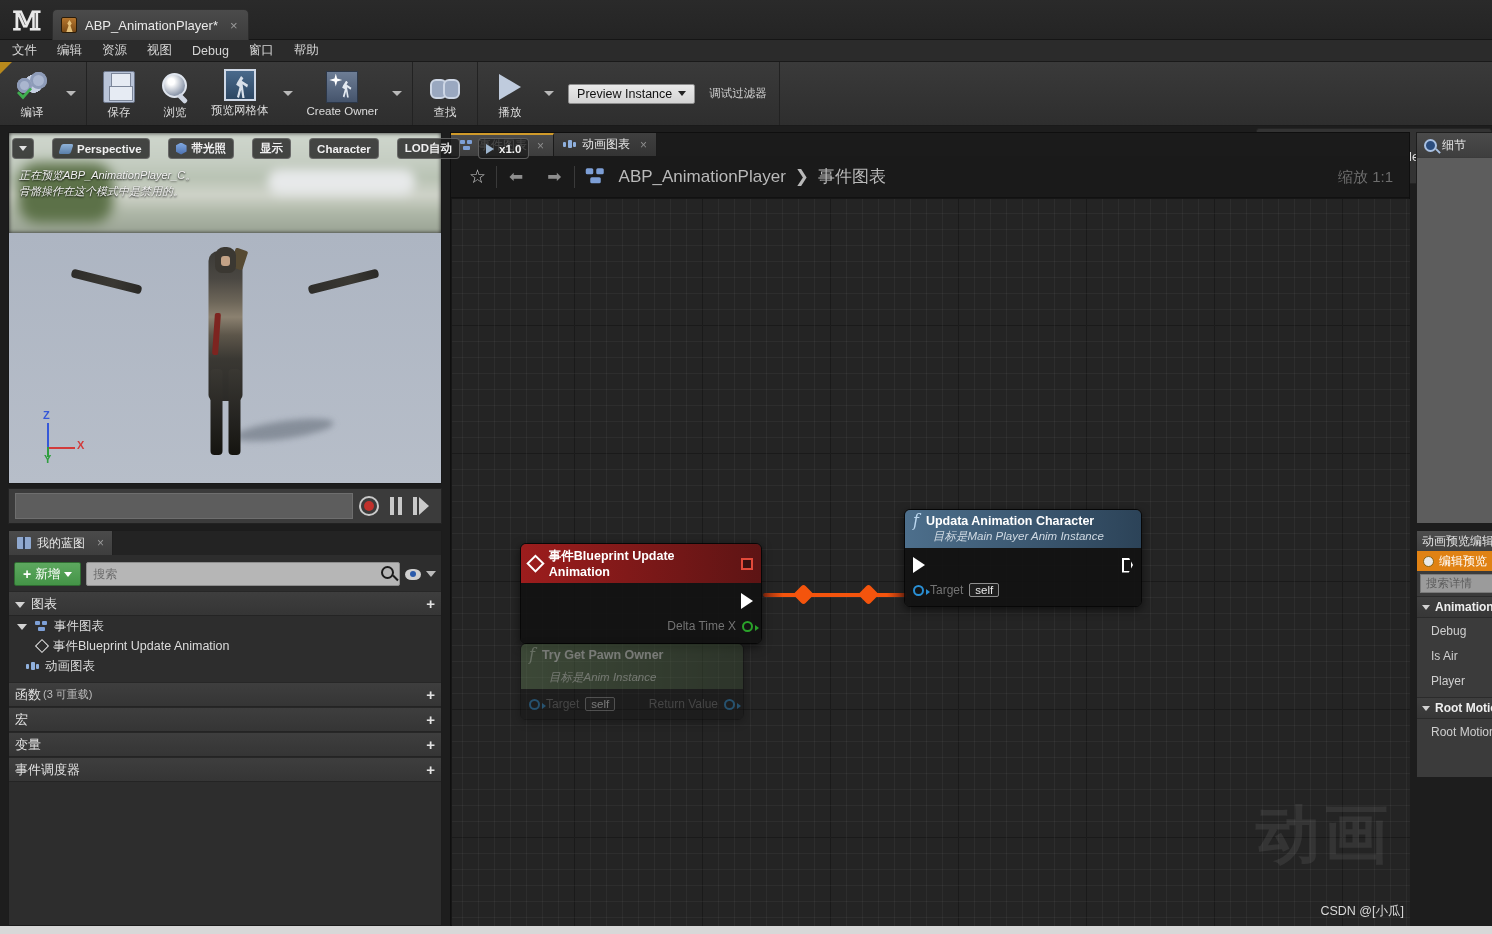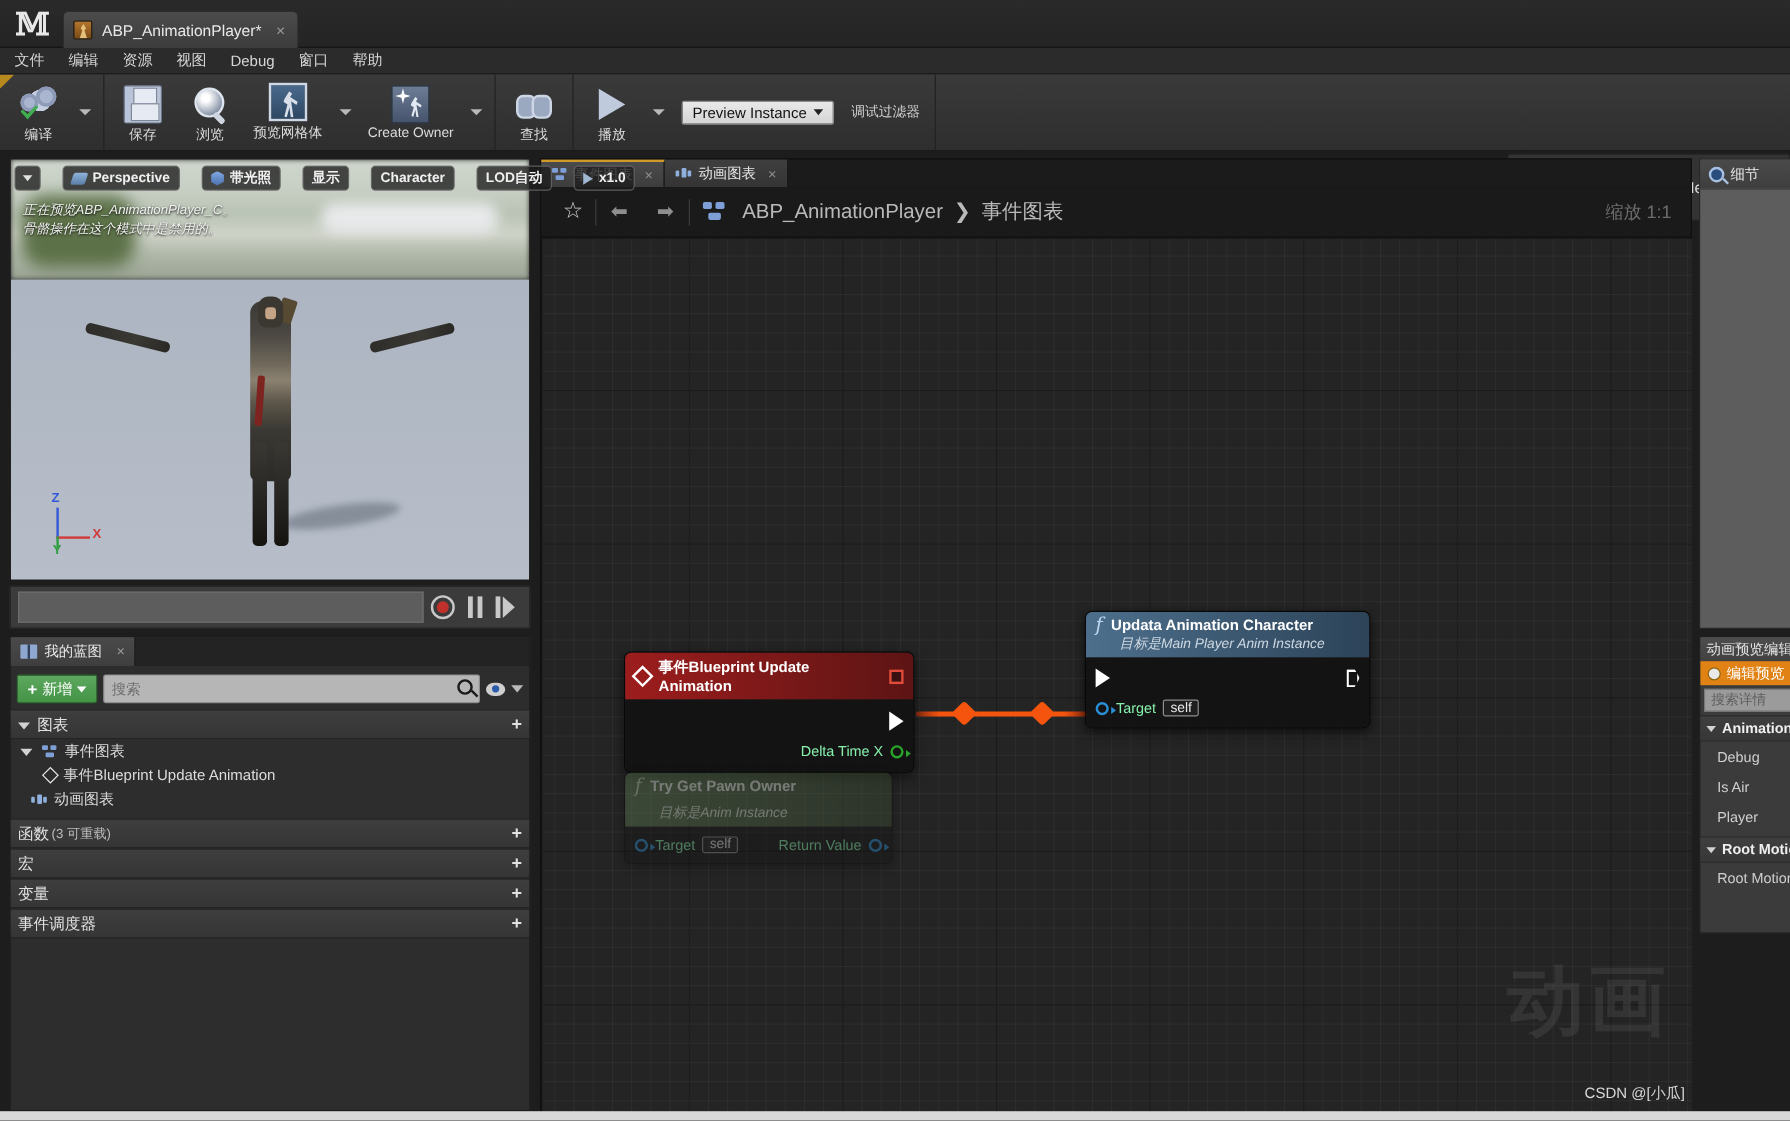--- a/index.html
+++ b/index.html
@@ -309,21 +309,21 @@
   .fglyph{font-family:"DejaVu Serif",serif;font-style:italic;font-size:16px;color:#bcd7ef;line-height:1;}
   .nsub{font-size:11.5px;color:#cfd9e2;font-style:italic;padding-left:20px;}
 
   #node-pawn{left:68px;top:444px;width:224px;opacity:.42;}
   #node-pawn .nhdr{background:linear-gradient(90deg,#5e7a52,#3a4c33);flex-direction:column;align-items:flex-start;padding:3px 8px 4px;}
   #node-pawn .ntitle{font-size:12.5px;font-weight:bold;color:#eef3ea;}
   #node-pawn .nsub{color:#dfe8d8;}
 
   .pinrow{display:flex;align-items:center;padding:5px 8px;gap:6px;}
   .pinrow.r{justify-content:flex-end;}
-  .plabel{font-size:12px;color:#86efac;}
+  .plabel{font-size:12px;color:#737373;}
   .execpin{width:0;height:0;border-top:8px solid transparent;border-bottom:8px solid transparent;border-left:12px solid #fff;}
   .execpin.hollow{width:11px;height:15px;border:none;background:none;position:relative;}
   .execpin.hollow::after{content:"";position:absolute;inset:0;border:2px solid #fff;
     clip-path:polygon(0 0,62% 0,100% 50%,62% 100%,0 100%);}
   .datapin{width:11px;height:11px;border-radius:50%;border:2.2px solid #2aa32a;position:relative;}
   .datapin.blue{border-color:#2a8fd4;}
   .datapin::after{content:"";position:absolute;left:11px;top:2px;width:0;height:0;
     border-top:3px solid transparent;border-bottom:3px solid transparent;border-left:4px solid currentColor;}
   .datapin.blue::after{color:#2a8fd4;} .datapin::after{color:#2aa32a;}
   .selfbox{background:#1e1e1e;border:1px solid #8e8e8e;border-radius:2px;padding:0px 5px;font-size:11.5px;color:#e8e8e8;}

